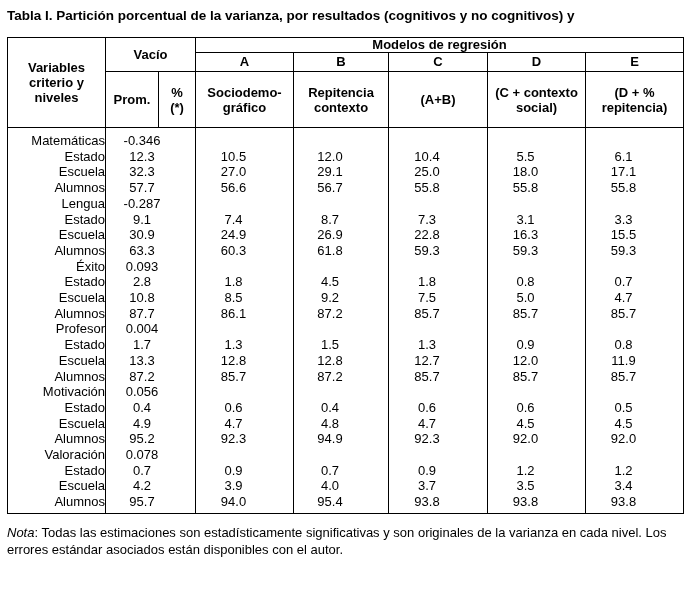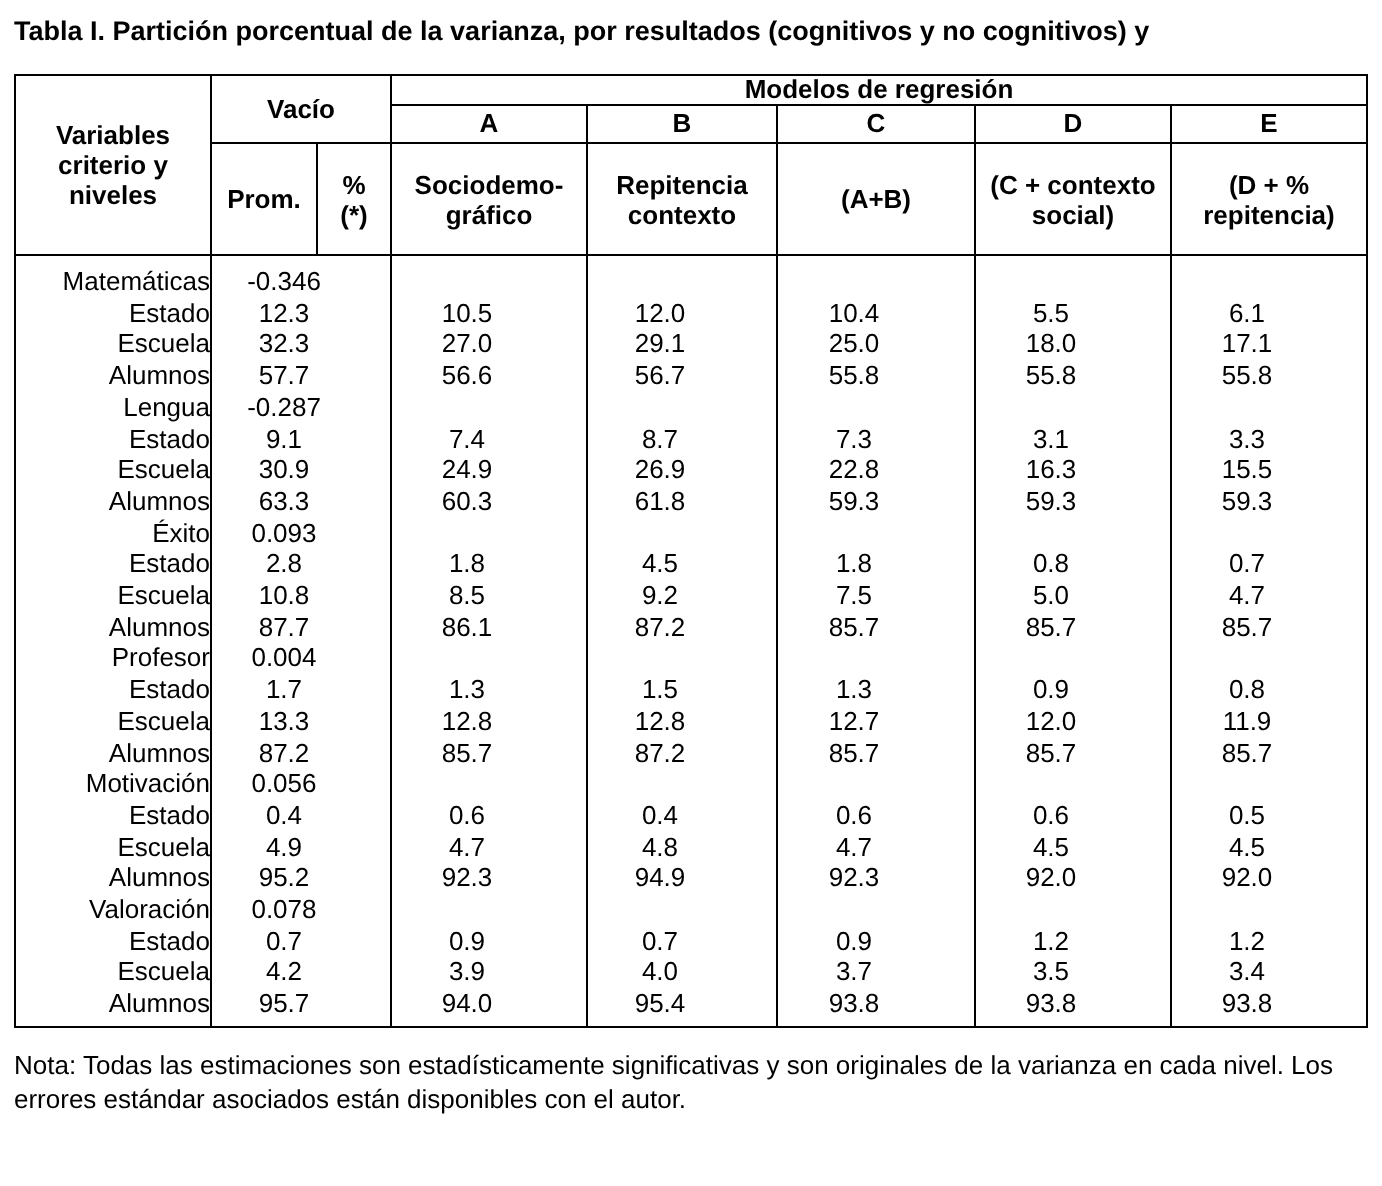--- a/index.html
+++ b/index.html
@@ -70,21 +70,21 @@
   td.c-vacio { text-align: center; padding-right: 17px; }
   td.c-val   { text-align: center; padding-right: 22px; }
 
   .footnotes {
     margin-top: 10px;
     font-size: 13px;
     line-height: 17.5px;
     width: 678px;
   }
   .footnotes p { margin: 0; }
-  .nota-label { }
+  .nota-label { font-style: italic; }
 </style>
 </head>
 <body>
 
 <div class="page">
 
   <div class="title">
     <div>Tabla I. Partición porcentual de la varianza, por  resultados (cognitivos y no cognitivos) y</div>
   </div>
 

